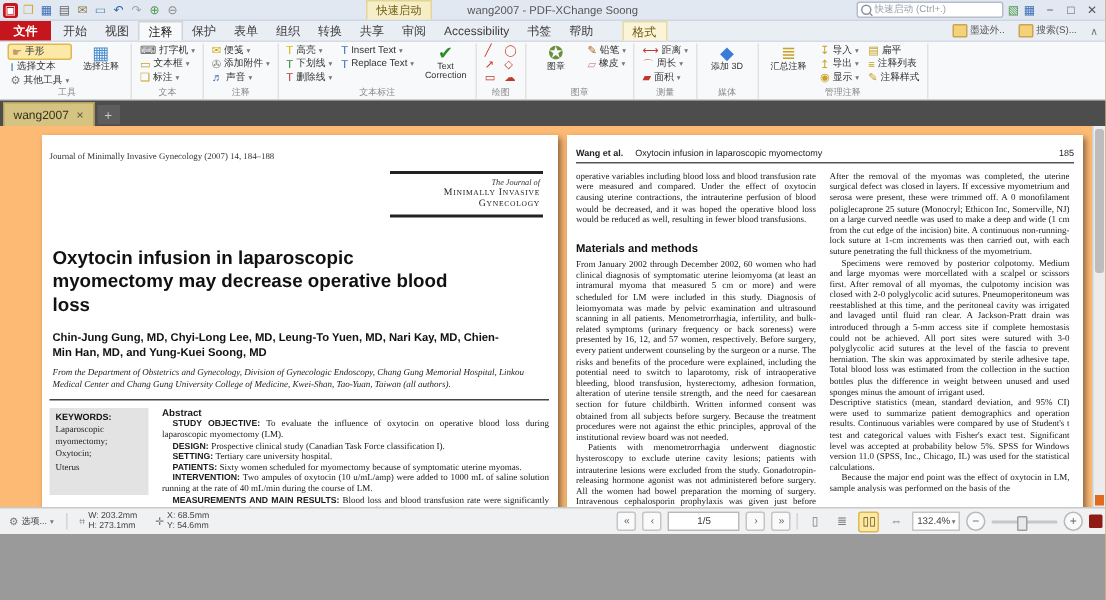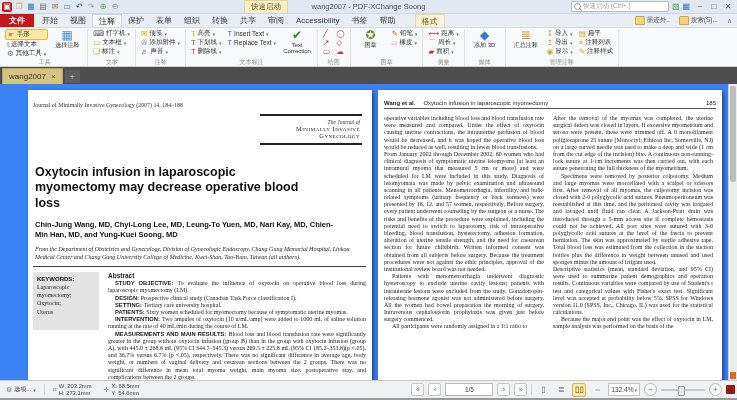--- a/index.html
+++ b/index.html
@@ -46,21 +46,21 @@
   .tarrow{font-size:5px;color:#777;}
   .tgl{font-size:6px;color:#8a8a8a;text-align:center;height:8px;line-height:8px;white-space:nowrap;}
 
   
   .doctabs{height:17px;background:#4d4d4d;display:flex;align-items:flex-end;padding-left:2px;gap:2px;}
   .doctab{height:15px;background:#d5c381;border:1px solid #b6a25d;border-bottom:none;display:flex;align-items:center;gap:5px;padding:0 6px;font-size:8px;color:#33301f;}
   .tabx{font-size:8px;color:#5d5233;}
   .addtab{width:15px;height:13px;background:#5d5d5d;color:#c9c9c9;display:flex;align-items:center;justify-content:center;font-size:9px;margin-bottom:1px;}
 
   
-  .docarea{position:relative;height:296px;background:#3b82f6;overflow:hidden;flex:none;}
+  .docarea{position:relative;height:254px;background:#fdba74;overflow:hidden;flex:none;}
   .page{position:absolute;top:6px;height:340px;width:344px;background:#fff;box-shadow:2px 2px 4px rgba(0,0,0,.45);overflow:hidden;}
   .page-left{left:28px;padding:12px 6px 0 5px;box-sizing:border-box;}
   .page-right{left:378px;padding:10px 6px 0 6px;box-sizing:border-box;}
   .vscroll{position:absolute;right:0;top:0;bottom:0;width:8px;background:#ececec;border-left:1px solid #d0d0d0;}
   .vthumb{position:absolute;top:2px;left:1px;width:6px;height:96px;background:#bdbdbd;border-radius:2px;}
   .scroll-corner{position:absolute;bottom:1px;left:1px;width:6px;height:7px;background:#e06a1f;}
 
   
   .lp-header{font:5.9px "Liberation Serif",serif;color:#333;}
   .lp-logo{position:absolute;right:10px;top:24px;width:100px;text-align:right;border-top:2.5px solid #222;border-bottom:2.5px solid #222;padding:3px 2px 4px 0;}
@@ -420,21 +420,21 @@
   <div class="docarea">
 
     <div class="page page-left">
       <div class="lp-header">Journal of Minimally Invasive Gynecology (2007) 14, 184–188</div>
       <div class="lp-logo">
         <div class="l1">The Journal of</div>
         <div class="l2">Minimally Invasive</div>
         <div class="l3">Gynecology</div>
       </div>
       <div class="lp-title">Oxytocin infusion in laparoscopic myomectomy may decrease operative blood loss</div>
-      <div class="lp-authors">Chin-Jung Wang, MD, Chyi-Long Lee, MD, Leung-To Yuen, MD, Nari Kay, MD, Chien-Min Han, MD, and Yung-Kuei Soong, MD</div>
+      <div class="lp-authors">Chin-Jung Gung, MD, Chyi-Long Lee, MD, Leung-To Yuen, MD, Nari Kay, MD, Chien-Min Han, MD, and Yung-Kuei Soong, MD</div>
       <div class="lp-affil">From the Department of Obstetrics and Gynecology, Division of Gynecologic Endoscopy, Chang Gung Memorial Hospital, Linkou Medical Center and Chang Gung University College of Medicine, Kwei-Shan, Tao-Yuan, Taiwan (all authors).</div>
       <div class="lp-rule"></div>
       <div class="lp-cols">
         <div class="kw-box">
           <div class="kw-label">KEYWORDS:</div>
           <div id="kw-items">
               <div class="kw-item">Laparoscopic</div>
               <div class="kw-item">myomectomy;</div>
               <div class="kw-item">Oxytocin;</div>
               <div class="kw-item">Uterus</div>
@@ -458,20 +458,21 @@
 
     <div class="page page-right">
       <div class="rp-header">
         <span class="ra">Wang et al.</span>
         <span>Oxytocin infusion in laparoscopic myomectomy</span>
         <span class="pn">185</span>
       </div>
       <div class="rp-cols">
         <div class="rp-col" id="rp-col1">
             <p class="rp-p noindent">operative variables including blood loss and blood transfusion rate were measured and compared. Under the effect of oxytocin causing uterine contractions, the intrauterine perfusion of blood would be decreased, and it was hoped the operative blood loss would be reduced as well, resulting in fewer blood transfusions.</p>
+            <div class="rp-h">Materials and methods</div>
             <p class="rp-p noindent">From January 2002 through December 2002, 60 women who had clinical diagnosis of symptomatic uterine leiomyoma (at least an intramural myoma that measured 5 cm or more) and were scheduled for LM were included in this study. Diagnosis of leiomyomata was made by pelvic examination and ultrasound scanning in all patients. Menometrorrhagia, infertility, and bulk-related symptoms (urinary frequency or back soreness) were presented by 16, 12, and 57 women, respectively. Before surgery, every patient underwent counseling by the surgeon or a nurse. The risks and benefits of the procedure were explained, including the potential need to switch to laparotomy, risk of intraoperative bleeding, blood transfusion, hysterectomy, adhesion formation, alteration of uterine tensile strength, and the need for caesarean section for future childbirth. Written informed consent was obtained from all subjects before surgery. Because the treatment procedures were not against the ethic principles, approval of the institutional review board was not needed.</p>
             <p class="rp-p">Patients with menometrorrhagia underwent diagnostic hysteroscopy to exclude uterine cavity lesions; patients with intrauterine lesions were excluded from the study. Gonadotropin-releasing hormone agonist was not administered before surgery. All the women had bowel preparation the morning of surgery. Intravenous cephalosporin prophylaxis was given just before surgery commenced.</p>
             <p class="rp-p">All participants were randomly assigned in a 1:1 ratio to</p>
           </div>
         <div class="rp-col" id="rp-col2">
             <p class="rp-p noindent">After the removal of the myomas was completed, the uterine surgical defect was closed in layers. If excessive myometrium and serosa were present, these were trimmed off. A 0 monofilament poliglecaprone 25 suture (Monocryl; Ethicon Inc, Somerville, NJ) on a large curved needle was used to make a deep and wide (1 cm from the cut edge of the incision) bite. A continuous non-running-lock suture at 1-cm increments was then carried out, with each suture penetrating the full thickness of the myometrium.</p>
             <p class="rp-p">Specimens were removed by posterior colpotomy. Medium and large myomas were morcellated with a scalpel or scissors first. After removal of all myomas, the culpotomy incision was closed with 2-0 polyglycolic acid sutures. Pneumoperitoneum was reestablished at this time, and the peritoneal cavity was irrigated and lavaged until fluid ran clear. A Jackson-Pratt drain was introduced through a 5-mm access site if complete hemostasis could not be achieved. All port sites were sutured with 3-0 polyglycolic acid sutures at the level of the fascia to prevent herniation. The skin was approximated by sterile adhesive tape. Total blood loss was estimated from the collection in the suction bottles plus the difference in weight between unused and used sponges minus the amount of irrigant used.</p>
             <p class="rp-p noindent">Descriptive statistics (mean, standard deviation, and 95% CI) were used to summarize patient demographics and operation results. Continuous variables were compared by use of Student's t test and categorical values with Fisher's exact test. Significant level was accepted at probability below 5%. SPSS for Windows version 11.0 (SPSS, Inc., Chicago, IL) was used for the statistical calculations.</p>
             <p class="rp-p">Because the major end point was the effect of oxytocin in LM, sample analysis was performed on the basis of the</p>
           </div>

